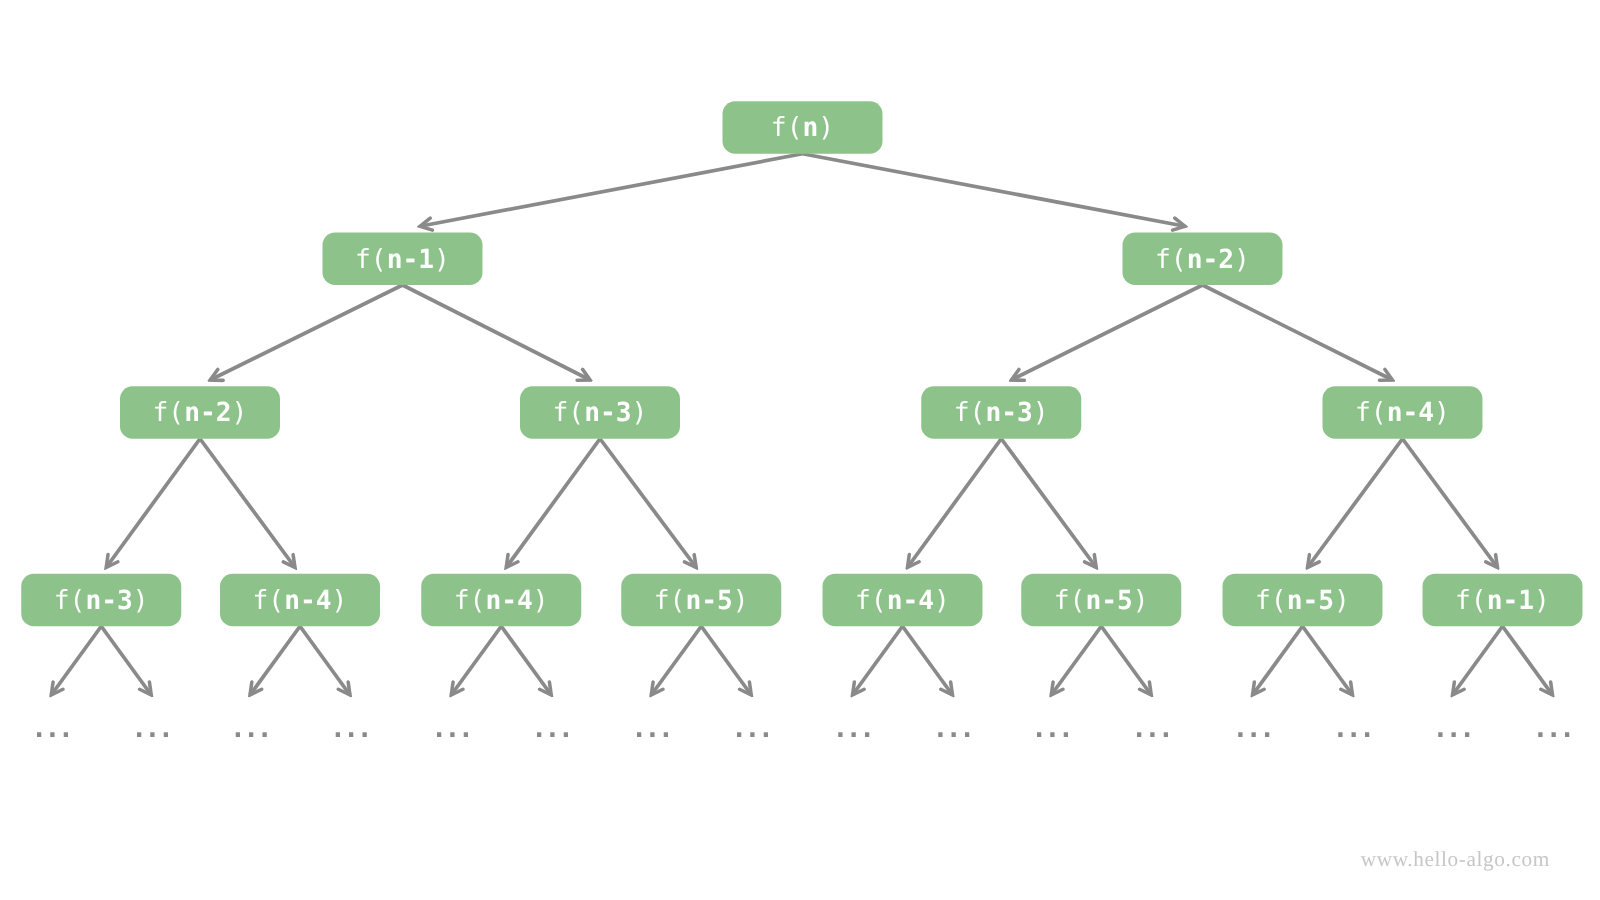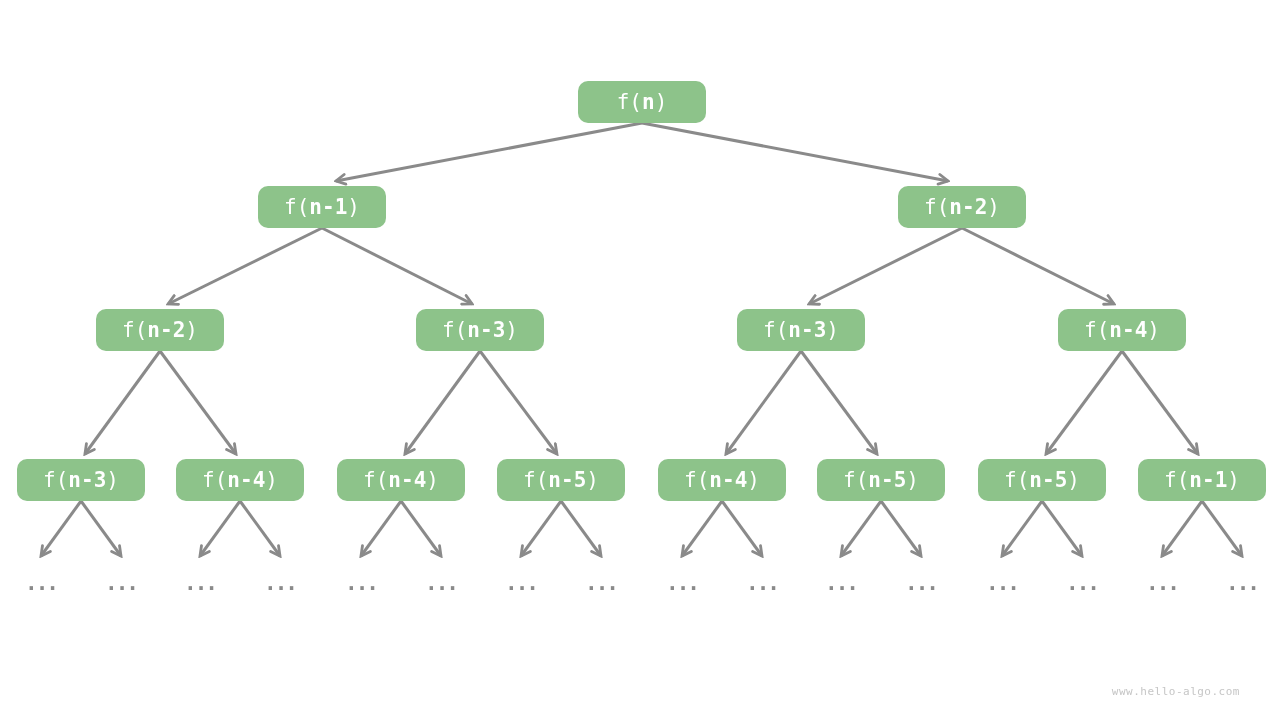--- a/index.html
+++ b/index.html
@@ -31,22 +31,23 @@
     transform: translate(-50%, -50%);
     font-size: 21px;
     font-weight: bold;
     letter-spacing: -2px;
     line-height: 1;
   }
   .watermark {
     position: absolute;
     right: 40px;
     bottom: 22px;
-    font-size: 11px;
+    font-size: 17px;
     letter-spacing: 0.5px;
+    font-family: Liberation Serif, serif;
   }
 </style>
 </head>
 <body>
 
 <div class="stage">
   <svg id="edges-svg" width="1280" height="720">
     <defs>
       <marker id="arrowhead" viewBox="0 0 12 12" markerWidth="13" markerHeight="13" refX="10" refY="6" orient="auto" markerUnits="userSpaceOnUse">
         <path d="M1.5,1.5 L10,6 L1.5,10.5" fill="none" stroke="#8a8a8a" stroke-width="2.6" stroke-linecap="round" stroke-linejoin="miter"></path>

